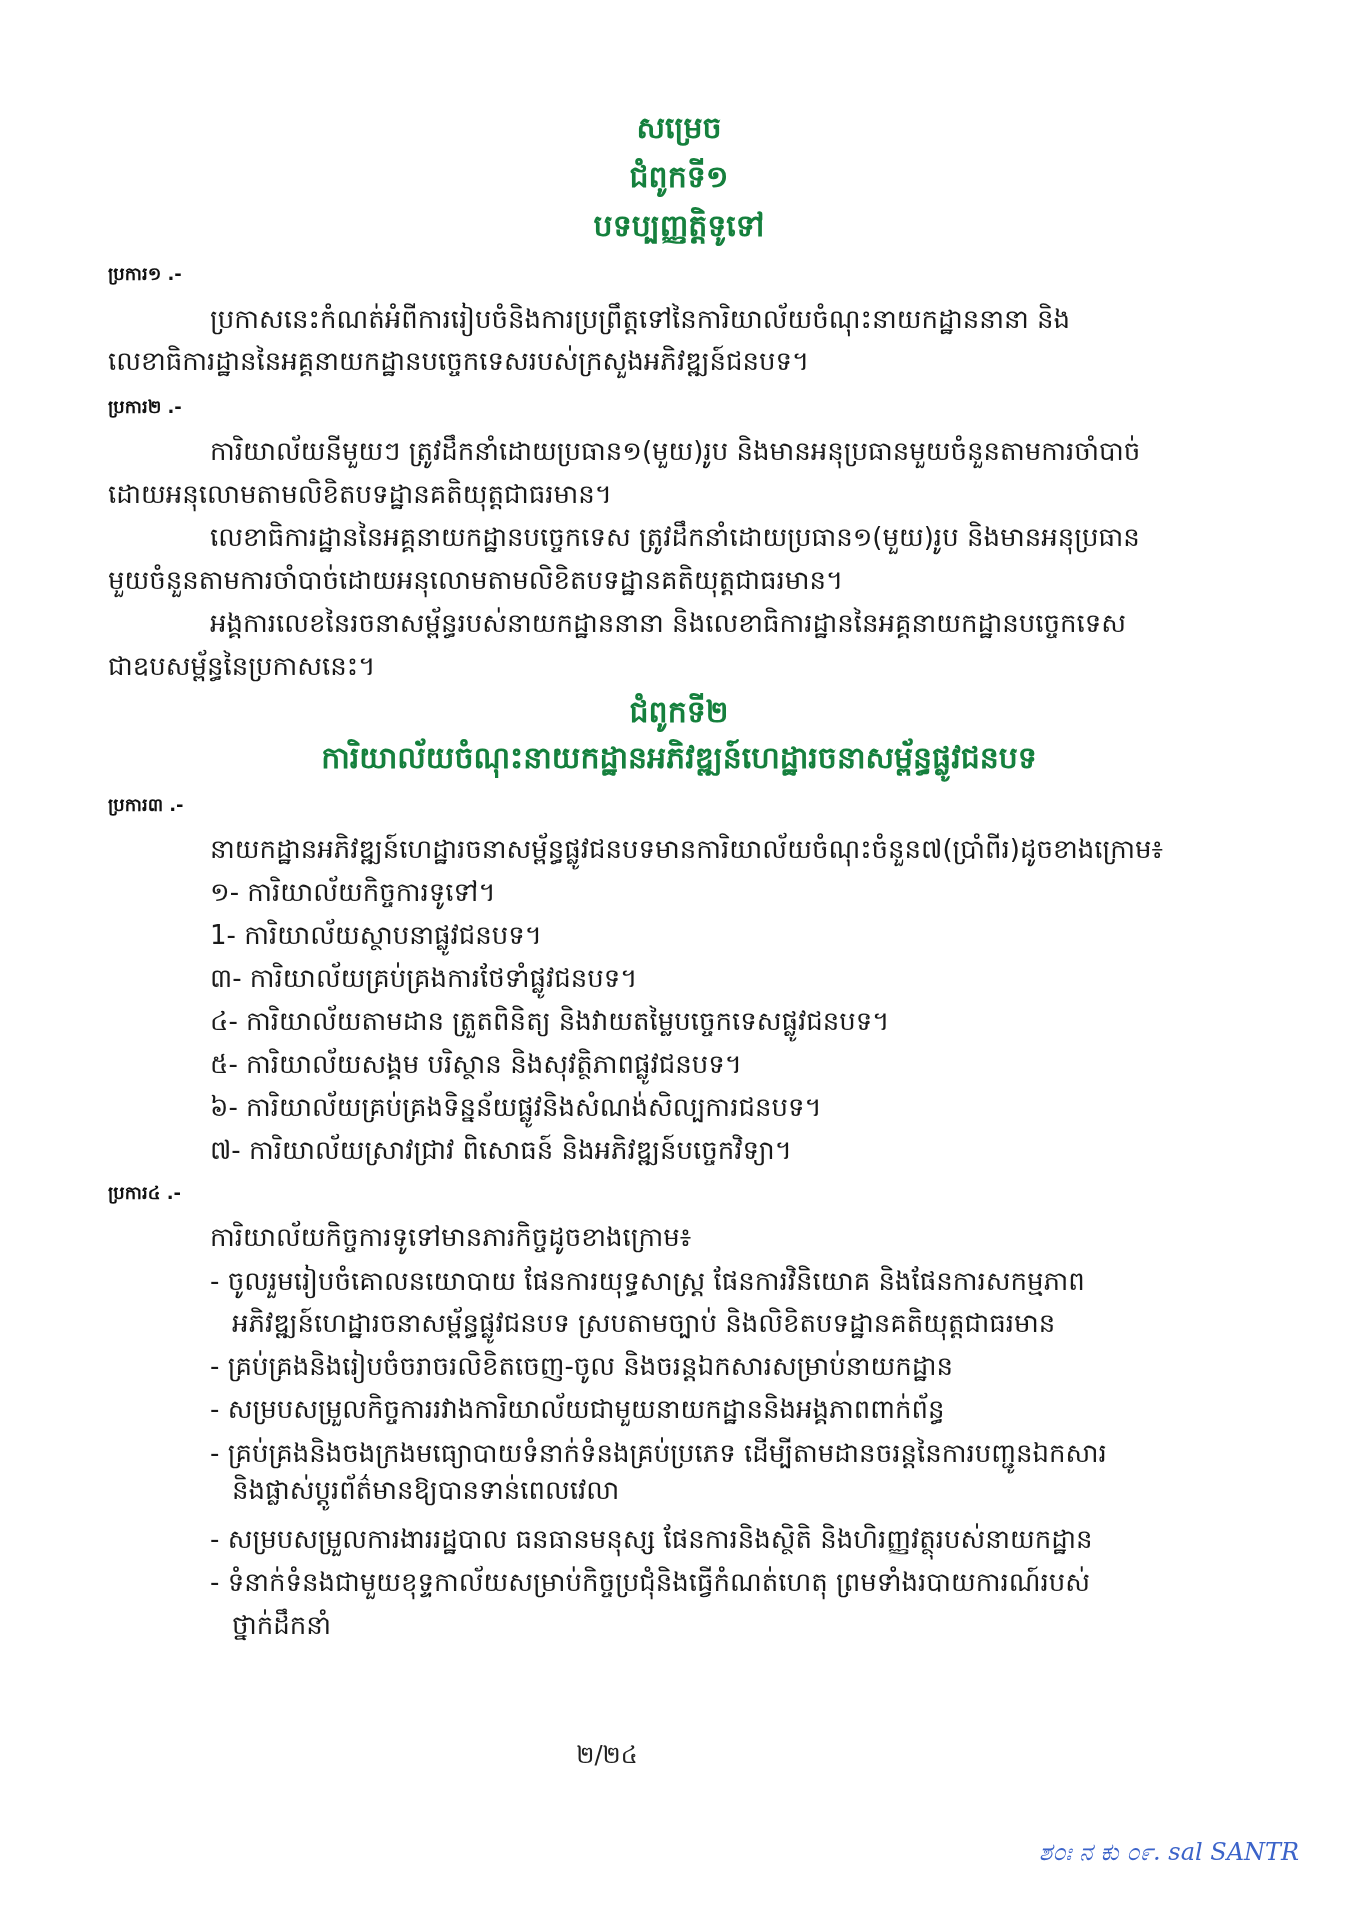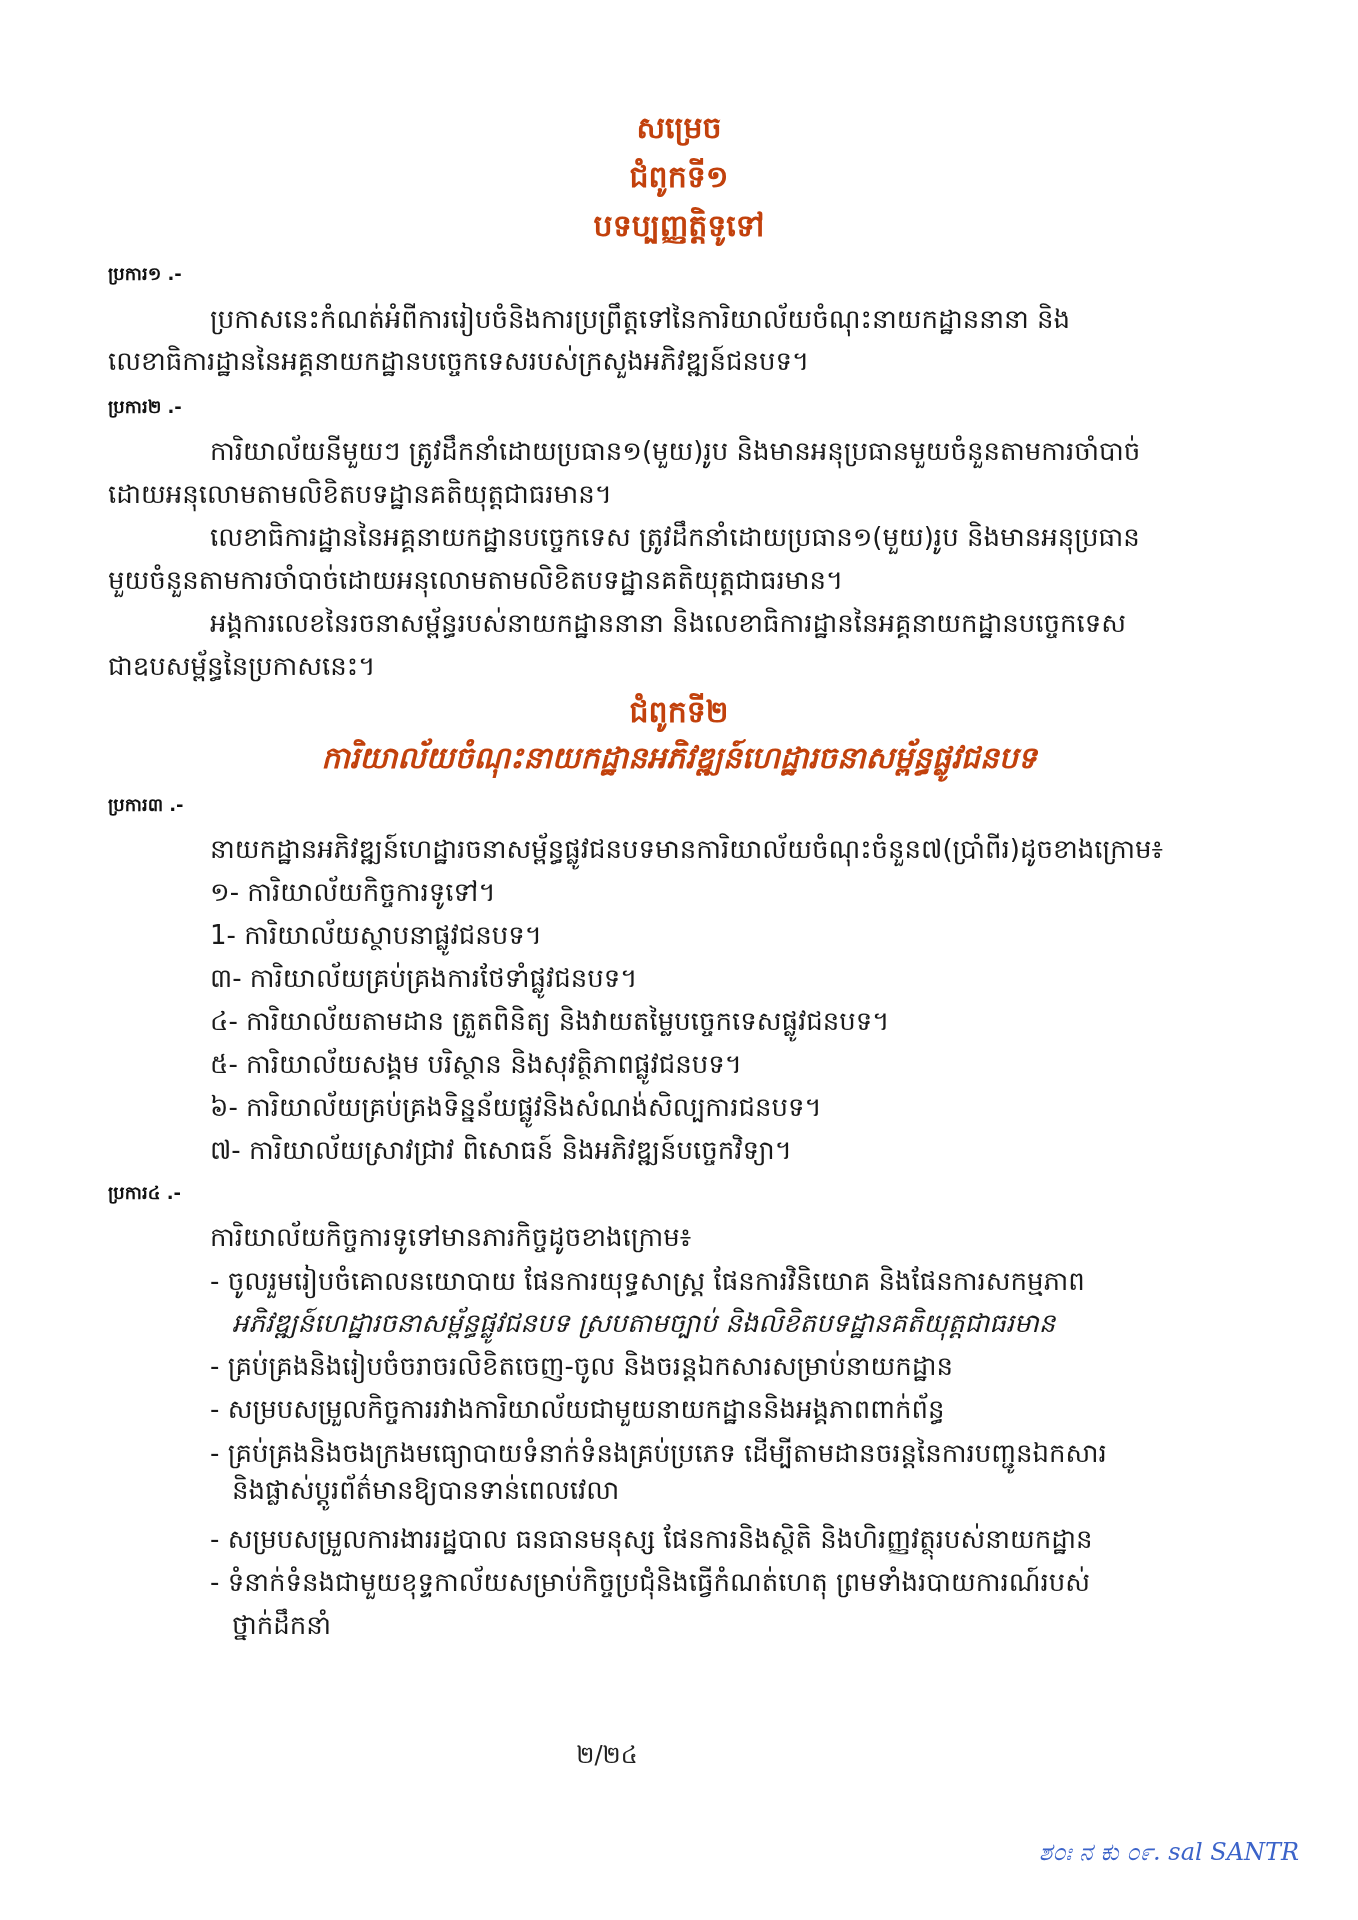--- a/index.html
+++ b/index.html
@@ -22,21 +22,21 @@
       height: 1920px;
     }
     .center-heading {
       position: absolute;
       left: 0;
       width: 1358px;
       text-align: center;
       font-weight: bold;
       font-size: 30px;
       line-height: 40px;
-      color: #c2410c;
+      color: #15803d;
     }
     .article-label {
       position: absolute;
       left: 108px;
       font-weight: bold;
       font-size: 18px;
       line-height: 38px;
       color: #111;
     }
     .line {
@@ -87,37 +87,37 @@
 
   <div class="article-label" style="top:388px;">ប្រការ២ .-</div>
   <div class="line indent" style="top:432px;">ការិយាល័យនីមួយៗ ត្រូវដឹកនាំដោយប្រធាន១(មួយ)រូប និងមានអនុប្រធានមួយចំនួនតាមការចាំបាច់</div>
   <div class="line flush" style="top:475px;">ដោយអនុលោមតាមលិខិតបទដ្ឋានគតិយុត្តជាធរមាន។</div>
   <div class="line indent" style="top:518px;">លេខាធិការដ្ឋាននៃអគ្គនាយកដ្ឋានបច្ចេកទេស ត្រូវដឹកនាំដោយប្រធាន១(មួយ)រូប និងមានអនុប្រធាន</div>
   <div class="line flush" style="top:561px;">មួយចំនួនតាមការចាំបាច់ដោយអនុលោមតាមលិខិតបទដ្ឋានគតិយុត្តជាធរមាន។</div>
   <div class="line indent" style="top:604px;">អង្គការលេខនៃរចនាសម្ព័ន្ធរបស់នាយកដ្ឋាននានា និងលេខាធិការដ្ឋាននៃអគ្គនាយកដ្ឋានបច្ចេកទេស</div>
   <div class="line flush" style="top:647px;">ជាឧបសម្ព័ន្ធនៃប្រកាសនេះ។</div>
 
   <div class="center-heading" style="top:692px;">ជំពូកទី២</div>
-  <div class="center-heading" style="top:738px;font-style:italic;">ការិយាល័យចំណុះនាយកដ្ឋានអភិវឌ្ឍន៍ហេដ្ឋារចនាសម្ព័ន្ធផ្លូវជនបទ</div>
+  <div class="center-heading" style="top:738px;">ការិយាល័យចំណុះនាយកដ្ឋានអភិវឌ្ឍន៍ហេដ្ឋារចនាសម្ព័ន្ធផ្លូវជនបទ</div>
 
   <div class="article-label" style="top:786px;">ប្រការ៣ .-</div>
   <div class="line indent" style="top:830px;">នាយកដ្ឋានអភិវឌ្ឍន៍ហេដ្ឋារចនាសម្ព័ន្ធផ្លូវជនបទមានការិយាល័យចំណុះចំនួន៧(ប្រាំពីរ)ដូចខាងក្រោម៖</div>
   <div class="line indent" style="top:873px;">១- ការិយាល័យកិច្ចការទូទៅ។</div>
   <div class="line indent" style="top:916px;">1- ការិយាល័យស្ថាបនាផ្លូវជនបទ។</div>
   <div class="line indent" style="top:959px;">៣- ការិយាល័យគ្រប់គ្រងការថែទាំផ្លូវជនបទ។</div>
   <div class="line indent" style="top:1002px;">៤- ការិយាល័យតាមដាន ត្រួតពិនិត្យ និងវាយតម្លៃបច្ចេកទេសផ្លូវជនបទ។</div>
   <div class="line indent" style="top:1045px;">៥- ការិយាល័យសង្គម បរិស្ថាន និងសុវត្ថិភាពផ្លូវជនបទ។</div>
   <div class="line indent" style="top:1088px;">៦- ការិយាល័យគ្រប់គ្រងទិន្នន័យផ្លូវនិងសំណង់សិល្បការជនបទ។</div>
   <div class="line indent" style="top:1131px;">៧- ការិយាល័យស្រាវជ្រាវ ពិសោធន៍ និងអភិវឌ្ឍន៍បច្ចេកវិទ្យា។</div>
 
   <div class="article-label" style="top:1174px;">ប្រការ៤ .-</div>
   <div class="line indent" style="top:1218px;">ការិយាល័យកិច្ចការទូទៅមានភារកិច្ចដូចខាងក្រោម៖</div>
 
   <div class="line dash-first" style="top:1262px;">- ចូលរួមរៀបចំគោលនយោបាយ ផែនការយុទ្ធសាស្ត្រ ផែនការវិនិយោគ និងផែនការសកម្មភាព</div>
-  <div class="line dash-cont" style="top:1304px;font-style:italic;">អភិវឌ្ឍន៍ហេដ្ឋារចនាសម្ព័ន្ធផ្លូវជនបទ ស្របតាមច្បាប់ និងលិខិតបទដ្ឋានគតិយុត្តជាធរមាន</div>
+  <div class="line dash-cont" style="top:1304px;">អភិវឌ្ឍន៍ហេដ្ឋារចនាសម្ព័ន្ធផ្លូវជនបទ ស្របតាមច្បាប់ និងលិខិតបទដ្ឋានគតិយុត្តជាធរមាន</div>
   <div class="line dash-first" style="top:1347px;">- គ្រប់គ្រងនិងរៀបចំចរាចរលិខិតចេញ-ចូល និងចរន្តឯកសារសម្រាប់នាយកដ្ឋាន</div>
   <div class="line dash-first" style="top:1390px;">- សម្របសម្រួលកិច្ចការរវាងការិយាល័យជាមួយនាយកដ្ឋាននិងអង្គភាពពាក់ព័ន្ធ</div>
   <div class="line dash-first" style="top:1434px;">- គ្រប់គ្រងនិងចងក្រងមធ្យោបាយទំនាក់ទំនងគ្រប់ប្រភេទ ដើម្បីតាមដានចរន្តនៃការបញ្ជូនឯកសារ</div>
   <div class="line dash-cont" style="top:1471px;">និងផ្លាស់ប្តូរព័ត៌មានឱ្យបានទាន់ពេលវេលា</div>
   <div class="line dash-first" style="top:1520px;">- សម្របសម្រួលការងាររដ្ឋបាល ធនធានមនុស្ស ផែនការនិងស្ថិតិ និងហិរញ្ញវត្ថុរបស់នាយកដ្ឋាន</div>
   <div class="line dash-first" style="top:1563px;">- ទំនាក់ទំនងជាមួយខុទ្ទកាល័យសម្រាប់កិច្ចប្រជុំនិងធ្វើកំណត់ហេតុ ព្រមទាំងរបាយការណ៍របស់</div>
   <div class="line dash-cont" style="top:1606px;">ថ្នាក់ដឹកនាំ</div>
 
   <div class="page-number">២/២៤</div>
   <div class="initials">ಶ೦ಃ ನ ಕು ೦೯. sal SANTR</div>

